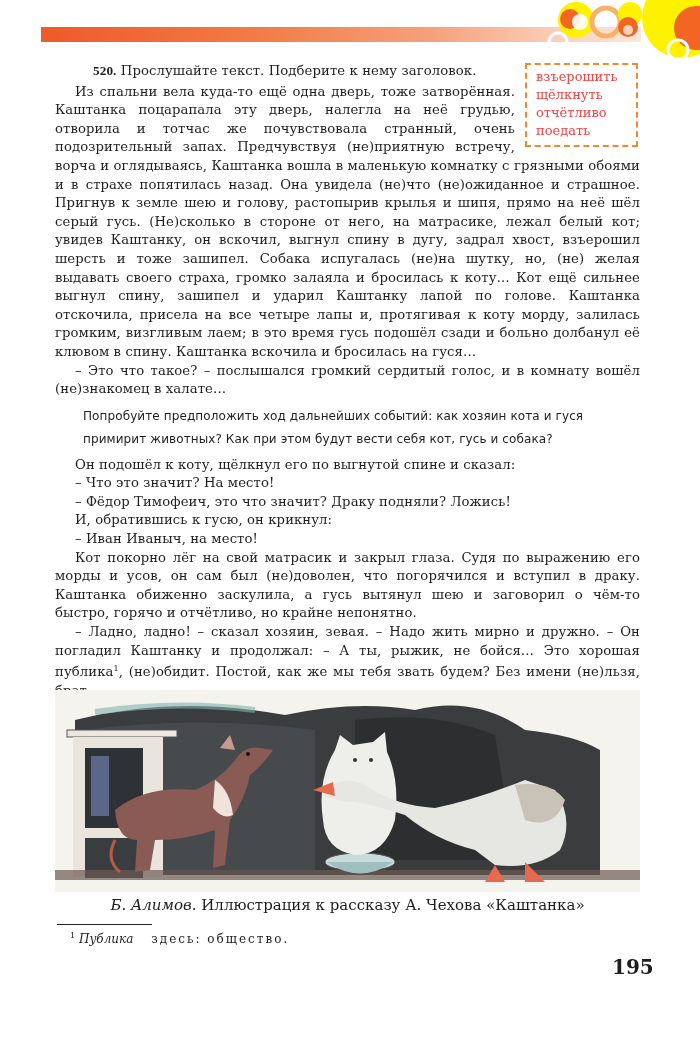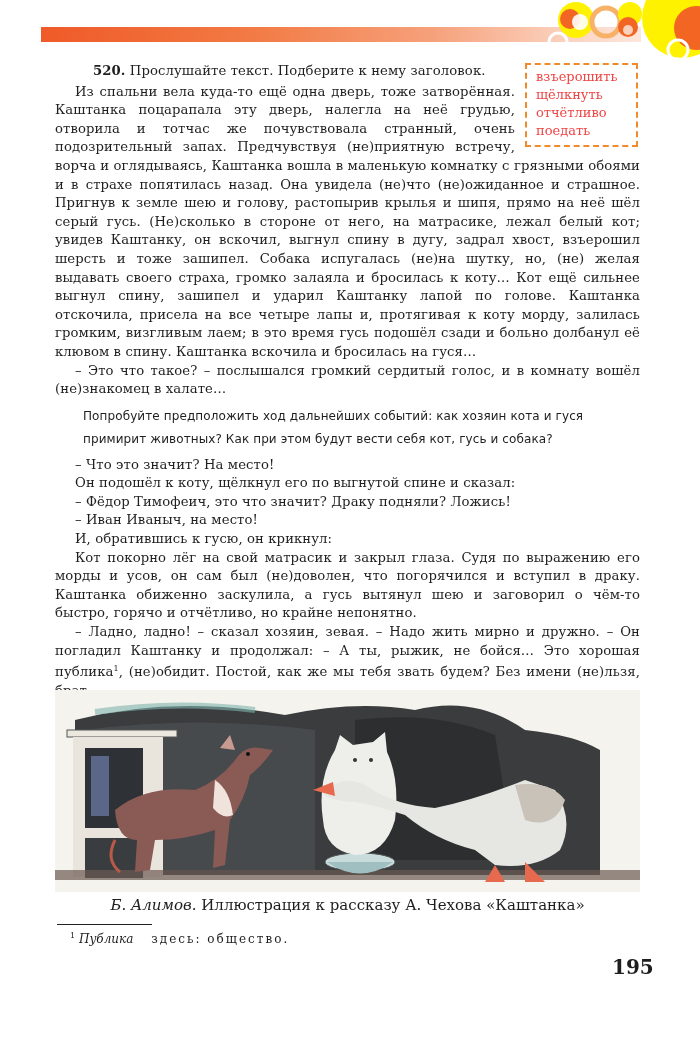--- a/index.html
+++ b/index.html
@@ -10,21 +10,21 @@
   .header-bar {
     position: absolute; left: 41px; top: 27px; width: 600px; height: 15px;
     background: linear-gradient(to right, #ef5a28 0%, #f27a44 35%, #f6a07a 65%, #fbd3c0 88%, #fde6dc 100%);
   }
   .deco { position: absolute; left: 540px; top: 0; width: 160px; height: 70px; }
   .content {
     position: absolute; left: 55px; top: 62px; width: 585px;
     font-size: 13.2px; line-height: 18.6px; letter-spacing: 0.1px;
   }
   .task { margin: 0 0 2px 0; padding-left: 38px; }
-  .task b { font-weight: bold; }
+  .task b { font-weight: bold; font-family: Liberation Serif, serif; }
   .vocab {
     position: absolute; left: 525px; top: 63px; width: 100px; height: 74px;
     border: 2px dashed #f08a2a; padding: 3px 0 3px 9px;
     font-size: 13px; line-height: 18px; color: #ef4444;
   }
   .vocab div { white-space: nowrap; }
   p { margin: 0; text-align: justify; text-align-last: left; }
   .ind { text-indent: 20px; }
   .question {
     margin: 6px 0 5px 28px; font-family: "DejaVu Sans", "Liberation Sans", sans-serif;
@@ -80,25 +80,25 @@
   </div>
 
   <p class="ind" data-name="paragraph-1" style="position:relative;">
     <span id="p1wrap" data-name="paragraph-1-text"><span data-name="text-run">Из спальни вела куда-то ещё одна дверь, тоже затворённая. Каштанка поцарапала эту дверь, налегла на неё грудью, отворила и тотчас же почувствовала странный, очень подозрительный запах. Предчувствуя </span><b data-name="highlighted-word">(не)приятную</b><span data-name="text-run"> встречу, ворча и оглядываясь, Каштанка вошла в маленькую комнатку с грязными обоями и в страхе попятилась назад. Она увидела (не)что </span><b data-name="highlighted-word">(не)ожиданное</b><span data-name="text-run"> и страшное. Пригнув к земле шею и голову, растопырив крылья и шипя, прямо на неё шёл серый гусь. (Не)сколько в стороне от него, на матрасике, лежал белый кот; увидев Каштанку, он вскочил, выгнул спину в дугу, задрал хвост, взъерошил шерсть и тоже зашипел. Собака испугалась (не)на шутку, но, (не) желая выдавать своего страха, громко залаяла и бросилась к коту… Кот ещё сильнее выгнул спину, зашипел и ударил Каштанку лапой по голове. Каштанка отскочила, присела на все четыре лапы и, протягивая к коту морду, залилась громким, визгливым лаем; в это время гусь подошёл сзади и больно долбанул её клювом в спину. Каштанка вскочила и бросилась на гуся…</span></span>
   </p>
 
   <p class="ind" data-name="paragraph-2">– Это что такое? – послышался громкий сердитый голос, и в комнату вошёл (не)знакомец в халате…</p>
 
   <div class="question" data-name="discussion-question">Попробуйте предположить ход дальнейших событий: как хозяин кота и гуся примирит животных? Как при этом будут вести себя кот, гусь и собака?</div>
 
+  <p class="dlg" data-name="dialogue-line">Он подошёл к коту, щёлкнул его по выгнутой спине и сказал:</p>
   <p class="dlg" data-name="dialogue-line">– Что это значит? На место!</p>
-  <p class="dlg" data-name="dialogue-line">Он подошёл к коту, щёлкнул его по выгнутой спине и сказал:</p>
   <p class="dlg" data-name="dialogue-line">– Фёдор Тимофеич, это что значит? Драку подняли? Ложись!</p>
+  <p class="dlg" data-name="dialogue-line">И, обратившись к гусю, он крикнул:</p>
   <p class="dlg" data-name="dialogue-line">– Иван Иваныч, на место!</p>
-  <p class="dlg" data-name="dialogue-line">И, обратившись к гусю, он крикнул:</p>
 
   <p class="ind" data-name="paragraph-3"><span data-name="text-run">Кот покорно лёг на свой матрасик и закрыл глаза. Судя по выражению его морды и усов, он сам был </span><b data-name="highlighted-word">(не)доволен</b><span data-name="text-run">, что погорячился и вступил в драку. Каштанка обиженно заскулила, а гусь вытянул шею и заговорил о чём-то быстро, горячо и отчётливо, но крайне непонятно.</span></p>
 
   <p class="ind" data-name="paragraph-4"><span data-name="text-run">– Ладно, ладно! – сказал хозяин, зевая. – Надо жить мирно и дружно. – Он погладил Каштанку и продолжал: – А ты, рыжик, не бойся… Это хорошая публика</span><sup data-name="footnote-marker" style="font-size:8px">1</sup><span data-name="text-run">, </span><b data-name="highlighted-word">(не)обидит</b><span data-name="text-run">. Постой, как же мы тебя звать будем? Без имени (не)льзя, брат.</span></p>
 </div>
 
 <svg class="illus" data-name="illustration-dog-cat-goose" viewBox="0 0 585 202" preserveAspectRatio="none">
   <rect x="0" y="0" width="585" height="202" fill="#f5f3ee"></rect>
 
   <path d="M20 30 Q120 5 230 25 Q300 10 360 20 Q420 5 470 40 Q520 45 545 60 L545 185 L20 185 Z" fill="#3a3c3e"></path>

